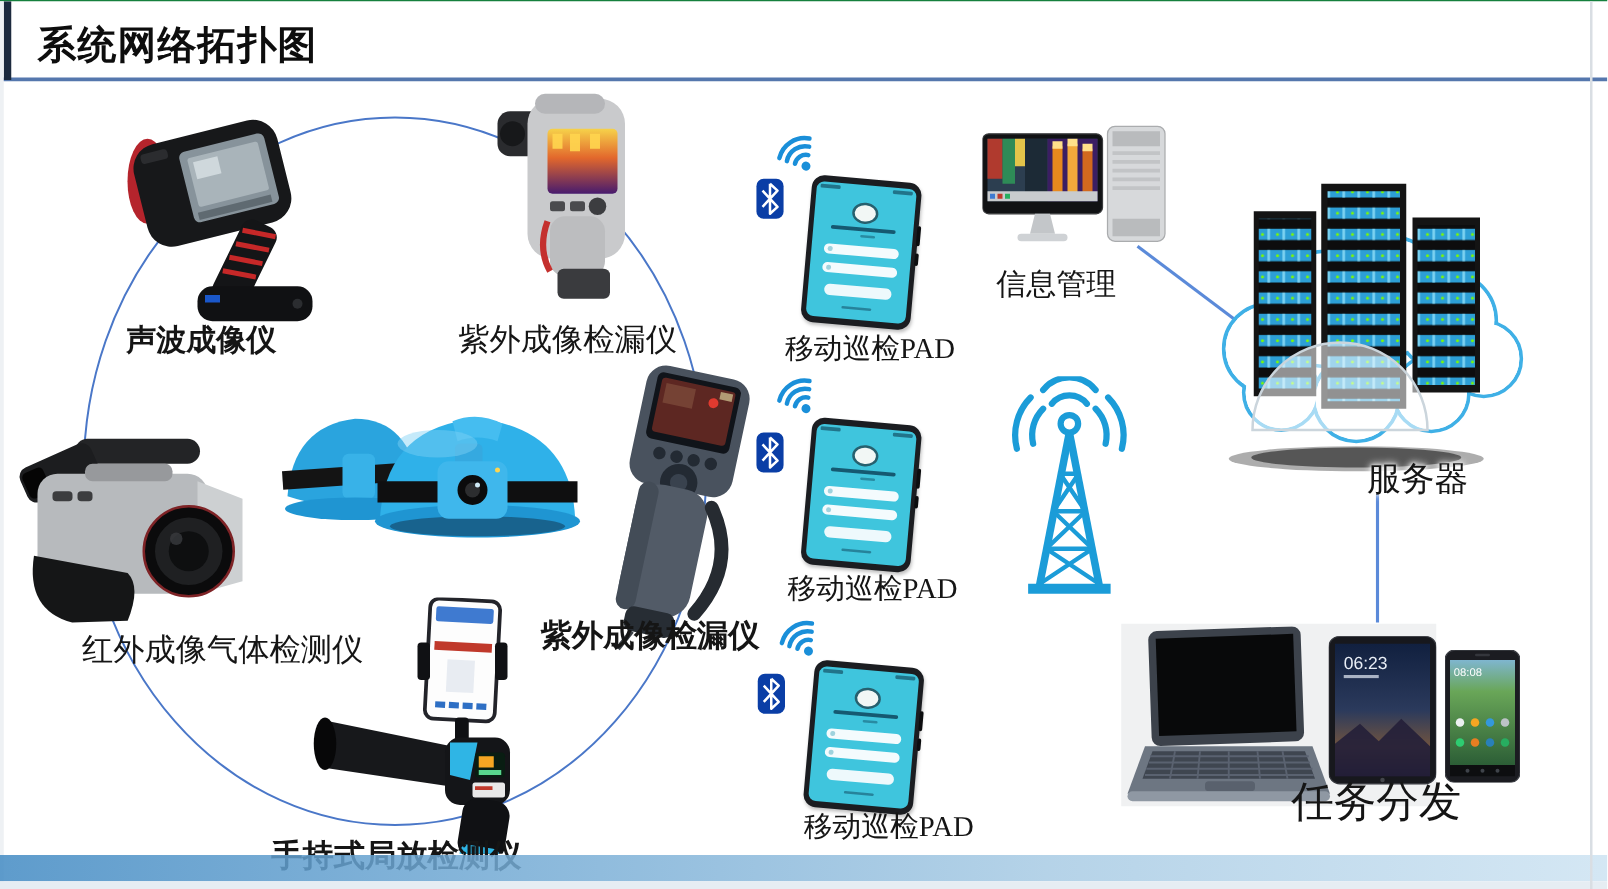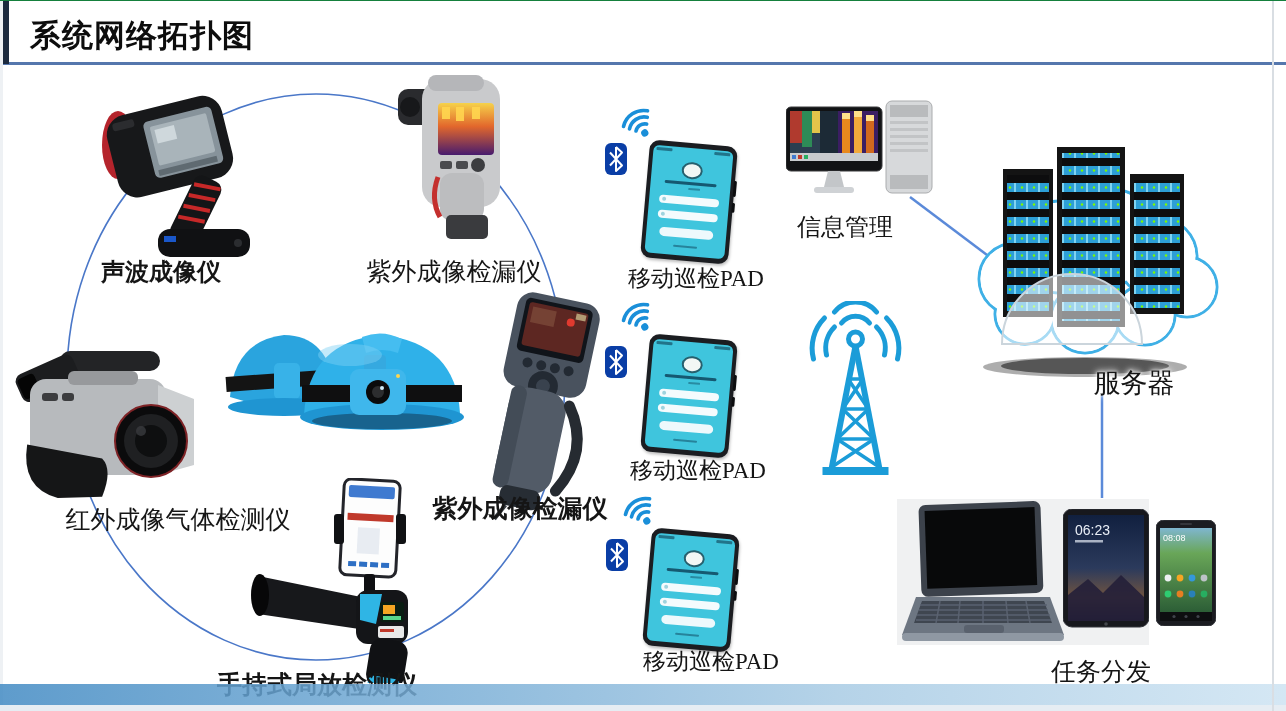--- a/index.html
+++ b/index.html
@@ -455,19 +455,19 @@
         <circle cx="24" cy="74" r="3.4" fill="#e67e22"></circle>
         <circle cx="36" cy="74" r="3.4" fill="#2980b9"></circle>
         <circle cx="48" cy="74" r="3.4" fill="#27ae60"></circle>
     </g>
     <rect x="4" y="92" width="52" height="9" fill="#0d0e10"></rect>
     <circle cx="18" cy="96.5" r="1.6" fill="#3f434a"></circle>
       <circle cx="30" cy="96.5" r="1.6" fill="#3f434a"></circle>
       <circle cx="42" cy="96.5" r="1.6" fill="#3f434a"></circle>
     <rect x="24" y="3" width="12" height="2" rx="1" fill="#34363c"></rect>
   </svg>
-  <div class="lbl lbl-serif" style="left:991px;top:654px;width:220px;font-size:25px;">任务分发</div>
+  <div class="lbl lbl-serif" style="left:991px;top:618px;width:220px;font-size:34px;">任务分发</div>
 
   <div id="footer-bar"></div>
   <div id="footer-strip"></div>
   <div id="right-edge"></div>
 
 </div>
 
 </body></html>

